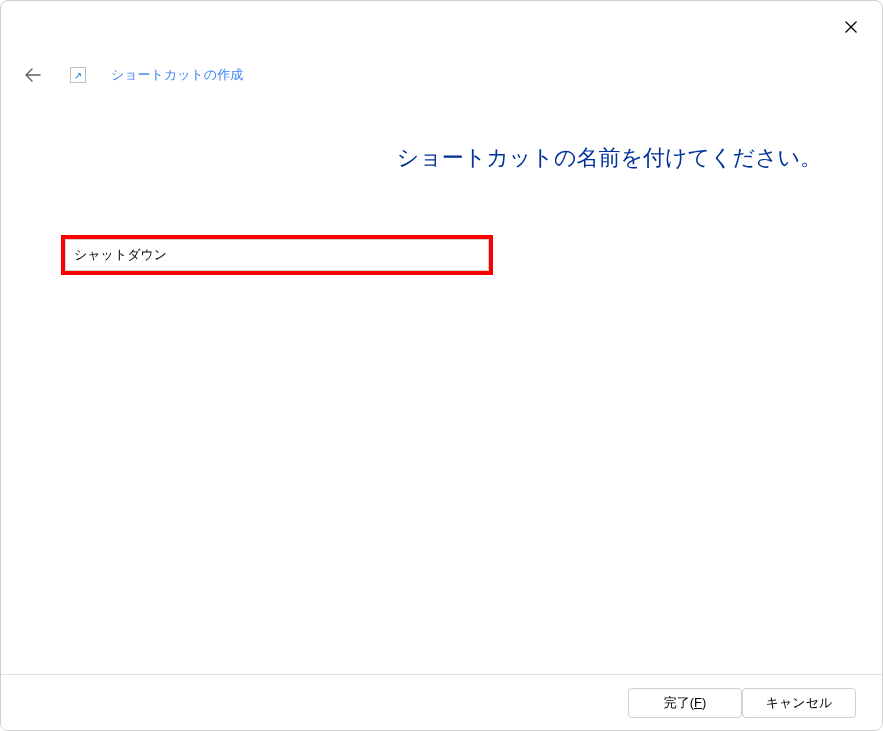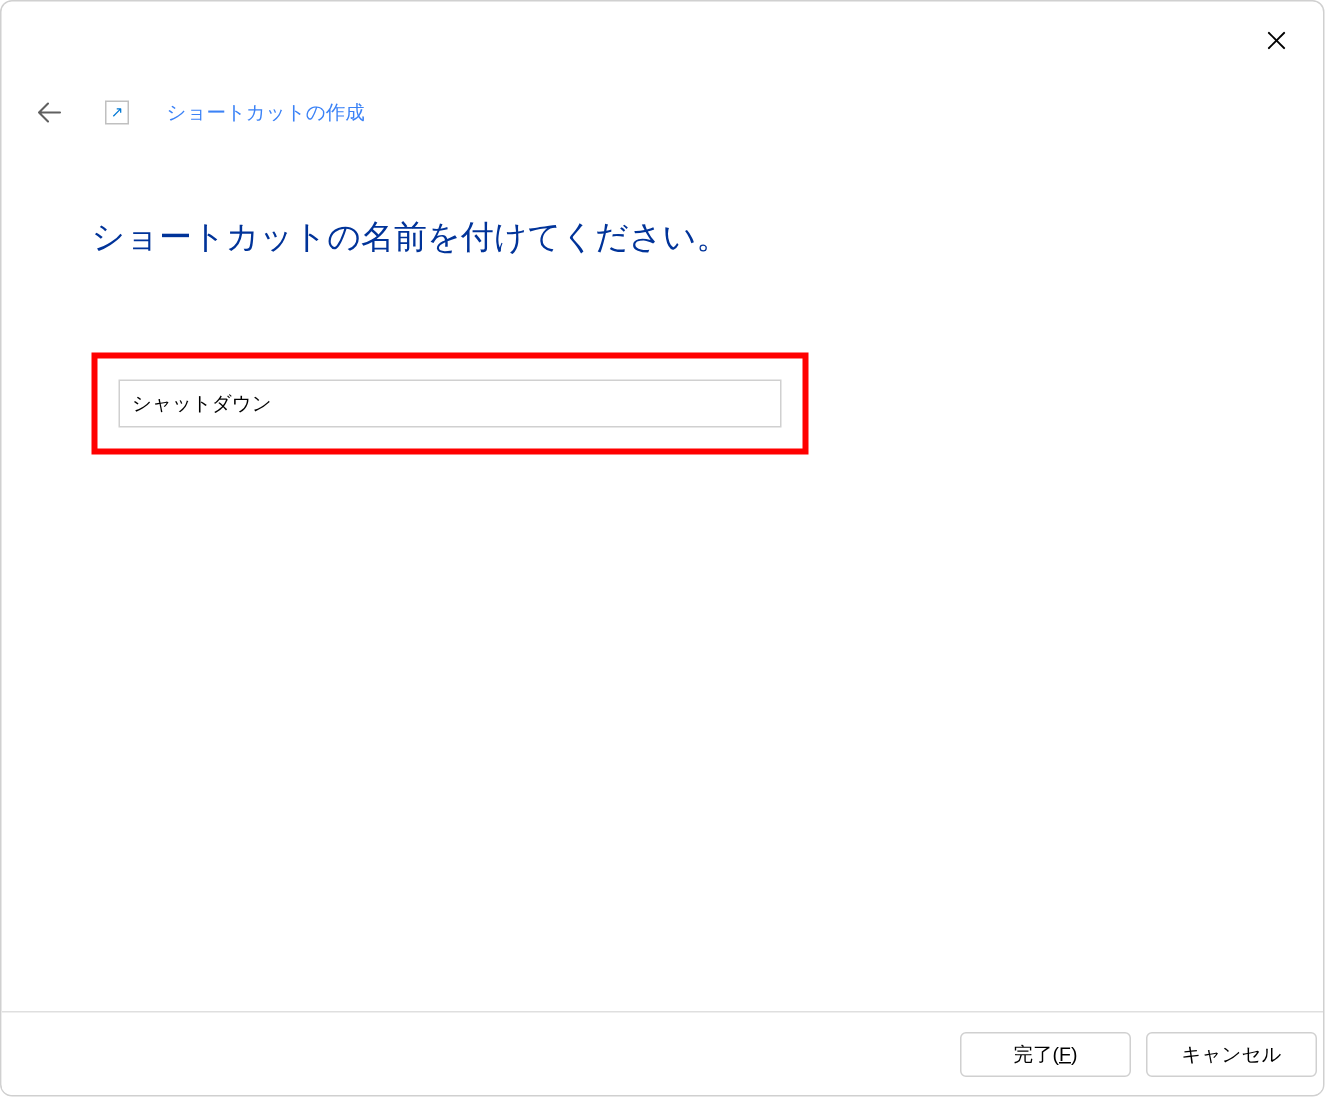--- a/index.html
+++ b/index.html
@@ -94,36 +94,37 @@
       padding-left: 60px;
       padding-right: 60px;
       padding-top: 56px;
     }
     
     .main-heading {
       font-size: 22px;
       color: #003399;
       font-weight: normal;
       margin-bottom: 62px;
+      text-align: right;
     }
     
     .input-label {
       font-size: 13px;
       color: #000000;
       margin-bottom: 8px;
     }
     
     .underline-char {
       text-decoration: underline;
     }
     
     .input-wrapper {
       border: 4px solid #ff0000;
-      padding: 14px;
-      width: 478px;
+      padding: 0;
+      width: 432px;
       margin-bottom: 60px;
     }
     
     .name-input {
       width: 100%;
       height: 32px;
       border: 1px solid #d0d0d0;
       padding: 4px 8px;
       font-size: 13px;
       font-family: inherit;
@@ -139,22 +140,21 @@
     .footer {
       position: absolute;
       bottom: 0;
       left: 0;
       right: 0;
       height: 56px;
       border-top: 1px solid #dfdfdf;
       display: flex;
       align-items: center;
       justify-content: flex-end;
-      padding-right: 4px;
-      gap: 10px;
+      padding-right: 26px;
       background: #ffffff;
     }
     
     .footer-button {
       min-width: 114px;
       height: 30px;
       background: #ffffff;
       border: 1px solid #d0d0d0;
       border-radius: 4px;
       font-size: 13px;

